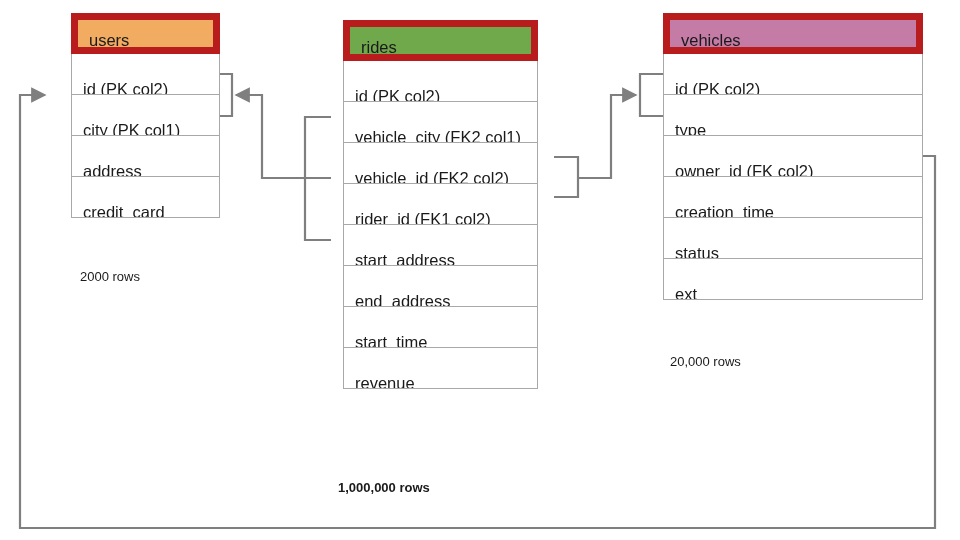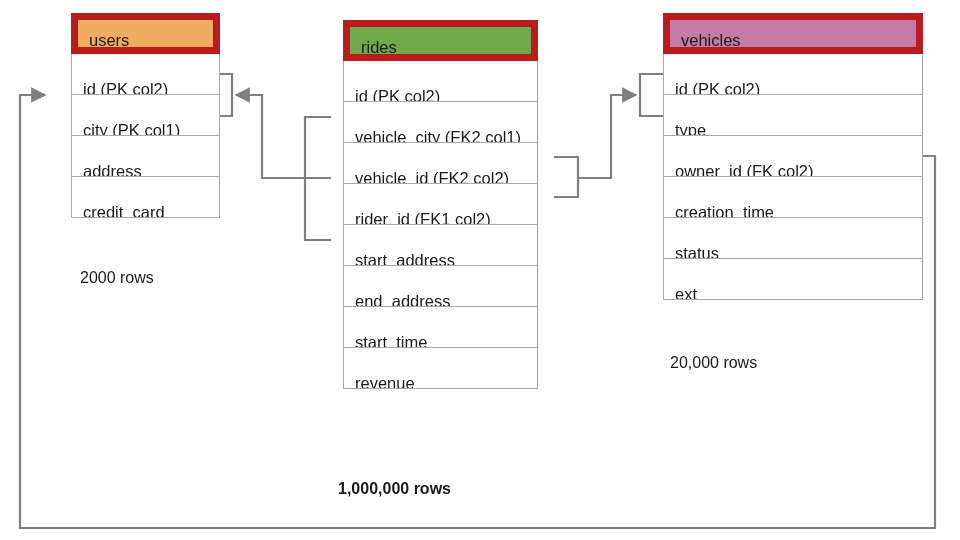--- a/index.html
+++ b/index.html
@@ -16,21 +16,21 @@
     padding:0 11px;font-size:16.5px;color:#1a1a1a;
     border:7px solid #b91c1c;
   }
   .trow{
     box-sizing:border-box;height:41px;line-height:39px;
     padding:16px 11px;font-size:16.5px;color:#1a1a1a;
     background:#ffffff;border:1px solid #a8a8a8;border-top:none;
     white-space:nowrap;overflow:hidden;
   }
   .rowcount{
-    position:absolute;font-size:16px;color:#1a1a1a;white-space:nowrap;
+    position:absolute;font-size:13px;color:#1a1a1a;white-space:nowrap;
   }
   #t-users{left:71px;top:13px;width:149px;}
   #t-rides{left:331px;top:20px;width:195px;margin-left:12px;}
   #t-vehicles{left:663px;top:13px;width:260px;}
   #rc-users{left:80px;top:269px;}
   #rc-rides{left:338px;top:480px;font-weight:bold;}
   #rc-vehicles{left:670px;top:354px;}
 </style>
 </head>
 <body>

